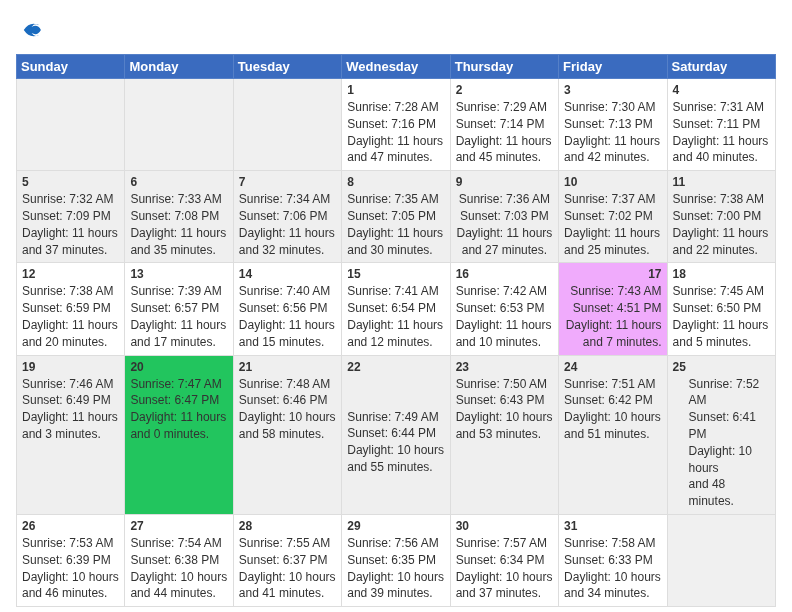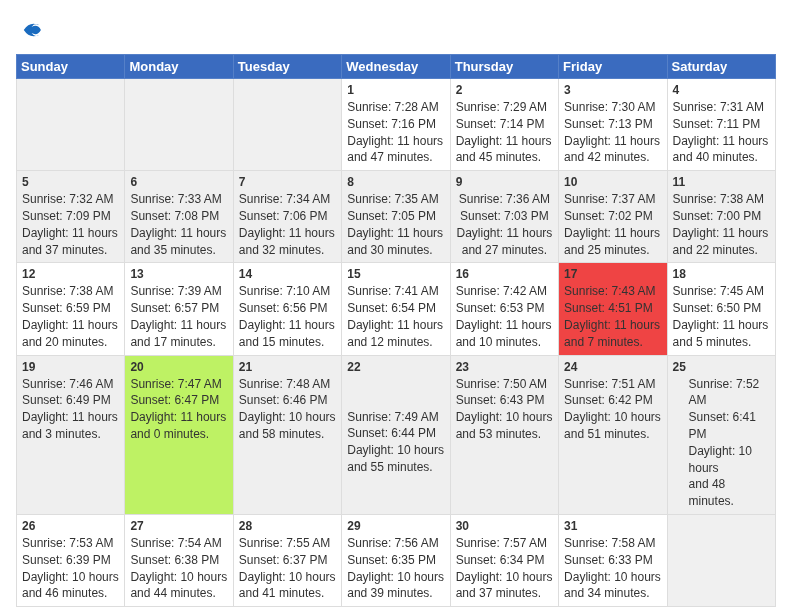--- a/index.html
+++ b/index.html
@@ -217,40 +217,40 @@
         </td>
         <td style="background: rgb(255, 255, 255);">
           <span class="day-num">13</span>
           <div class="cell-content" style="white-space: pre-line;">Sunrise: 7:39 AM
 Sunset: 6:57 PM
 Daylight: 11 hours
 and 17 minutes.</div>
         </td>
         <td style="background: rgb(255, 255, 255);">
           <span class="day-num">14</span>
-          <div class="cell-content" style="white-space: pre-line;">Sunrise: 7:10 AM
+          <div class="cell-content" style="white-space: pre-line;">Sunrise: 7:40 AM
 Sunset: 6:56 PM
 Daylight: 11 hours
 and 15 minutes.</div>
         </td>
         <td style="background: rgb(255, 255, 255);">
           <span class="day-num">15</span>
           <div class="cell-content" style="white-space: pre-line;">Sunrise: 7:41 AM
 Sunset: 6:54 PM
 Daylight: 11 hours
 and 12 minutes.</div>
         </td>
         <td style="background: rgb(255, 255, 255);">
           <span class="day-num">16</span>
           <div class="cell-content" style="white-space: pre-line;">Sunrise: 7:42 AM
 Sunset: 6:53 PM
 Daylight: 11 hours
 and 10 minutes.</div>
         </td>
-        <td style="background: #ef4444;">
+        <td style="background: #f0abfc; text-align: right;">
           <span class="day-num">17</span>
           <div class="cell-content" style="white-space: pre-line;">Sunrise: 7:43 AM
 Sunset: 4:51 PM
 Daylight: 11 hours
 and 7 minutes.</div>
         </td>
         <td style="background: rgb(255, 255, 255);">
           <span class="day-num">18</span>
           <div class="cell-content" style="white-space: pre-line;">Sunrise: 7:45 AM
 Sunset: 6:50 PM
@@ -259,21 +259,21 @@
         </td>
       </tr>
       <tr>
         <td style="background: rgb(239, 239, 239);">
           <span class="day-num">19</span>
           <div class="cell-content" style="white-space: pre-line;">Sunrise: 7:46 AM
 Sunset: 6:49 PM
 Daylight: 11 hours
 and 3 minutes.</div>
         </td>
-        <td style="background: #bef264; margin-left: 12px;">
+        <td style="background: #22c55e; margin-left: 12px;">
           <span class="day-num">20</span>
           <div class="cell-content" style="white-space: pre-line;">Sunrise: 7:47 AM
 Sunset: 6:47 PM
 Daylight: 11 hours
 and 0 minutes.</div>
         </td>
         <td style="background: rgb(239, 239, 239);">
           <span class="day-num">21</span>
           <div class="cell-content" style="white-space: pre-line;">Sunrise: 7:48 AM
 Sunset: 6:46 PM

